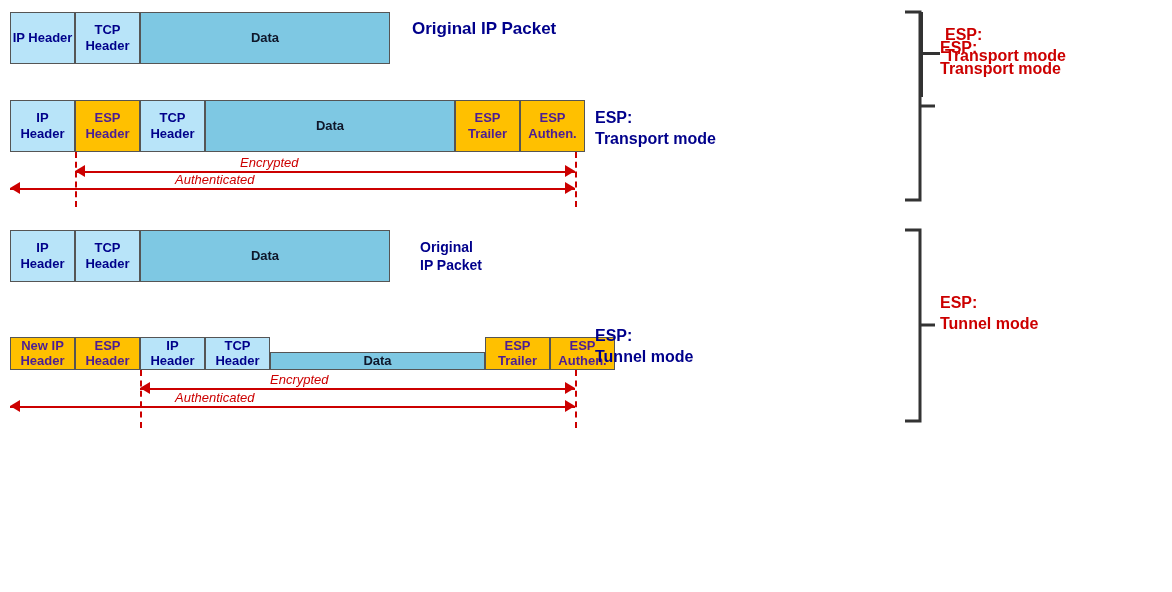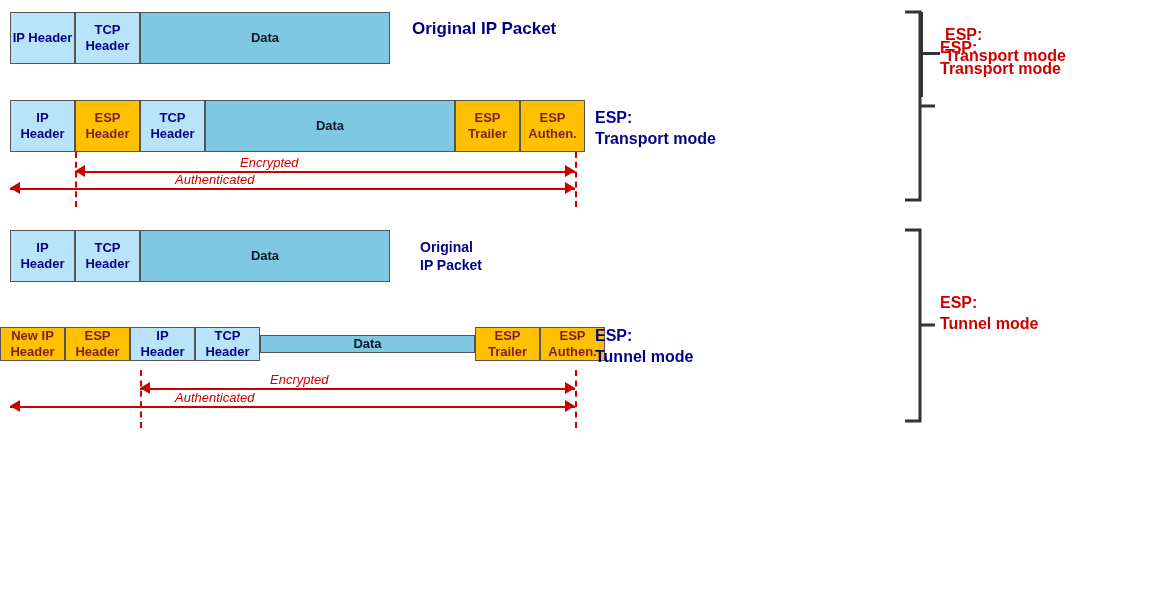--- a/index.html
+++ b/index.html
@@ -35,21 +35,21 @@
       color: #00008b;
     }
 
     .cell-blue-medium {
       background: #7ec8e3;
       color: #0f172a;
     }
 
     .cell-orange {
       background: #ffc000;
-      color: #7f1d1d;
+      color: #4c1d95;
     }
 
     
     .dashed-v {
       position: absolute;
       border-left: 2px dashed #cc0000;
     }
   </style>
 </head>
 <body>
@@ -120,21 +120,21 @@
   <div style="position:absolute; top:38px; left:940px; color:#cc0000; font-size:16px; font-weight:bold; line-height:1.3;">ESP:<br>Transport mode</div>
 
   <div style="position:absolute; top:230px; left:10px; display:flex; align-items:stretch; height:52px;">
     <div class="packet-cell cell-blue-light" style="width:65px;">IP<br>Header</div>
     <div class="packet-cell cell-blue-light" style="width:65px;">TCP<br>Header</div>
     <div class="packet-cell cell-blue-medium" style="width:250px;">Data</div>
   </div>
 
   <div style="position:absolute; top:238px; left:420px; color:#00008b; font-size:14px; font-weight:bold; line-height:1.3;">Original<br>IP Packet</div>
 
-  <div style="position:absolute; top:318px; left:0; display:flex; align-items:center; height:52px;">
+  <div style="position:absolute; top:318px; left:10px; display:flex; align-items:flex-end; height:52px;">
     <div class="packet-cell cell-orange" style="width:65px;">New IP<br>Header</div>
     <div class="packet-cell cell-orange" style="width:65px;">ESP<br>Header</div>
     <div class="packet-cell cell-blue-light" style="width:65px;">IP<br>Header</div>
     <div class="packet-cell cell-blue-light" style="width:65px;">TCP<br>Header</div>
     <div class="packet-cell cell-blue-medium" style="width:215px;">Data</div>
     <div class="packet-cell cell-orange" style="width:65px;">ESP<br>Trailer</div>
     <div class="packet-cell cell-orange" style="width:65px;">ESP<br>Authen.</div>
   </div>
 
   <div style="position:absolute; top:326px; left:595px; color:#00008b; font-size:16px; font-weight:bold; line-height:1.3;">ESP:<br>Tunnel mode</div>

